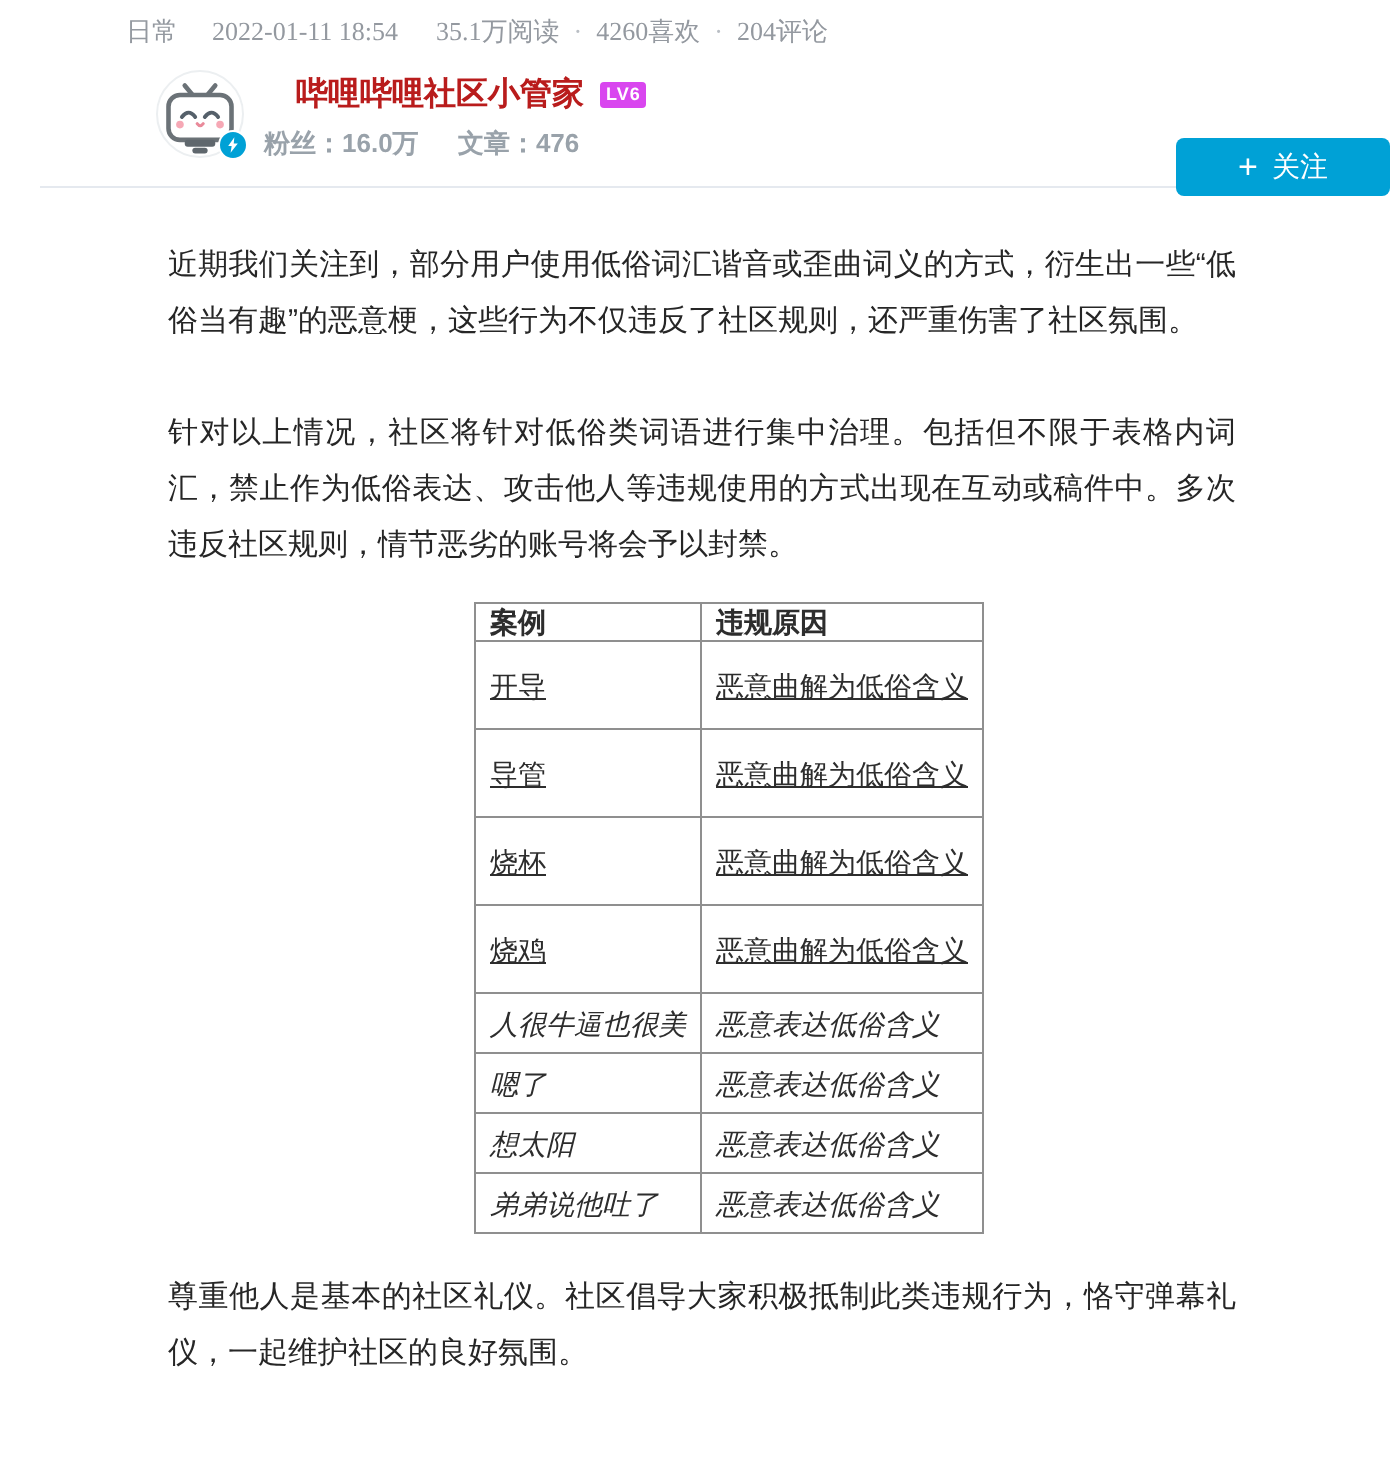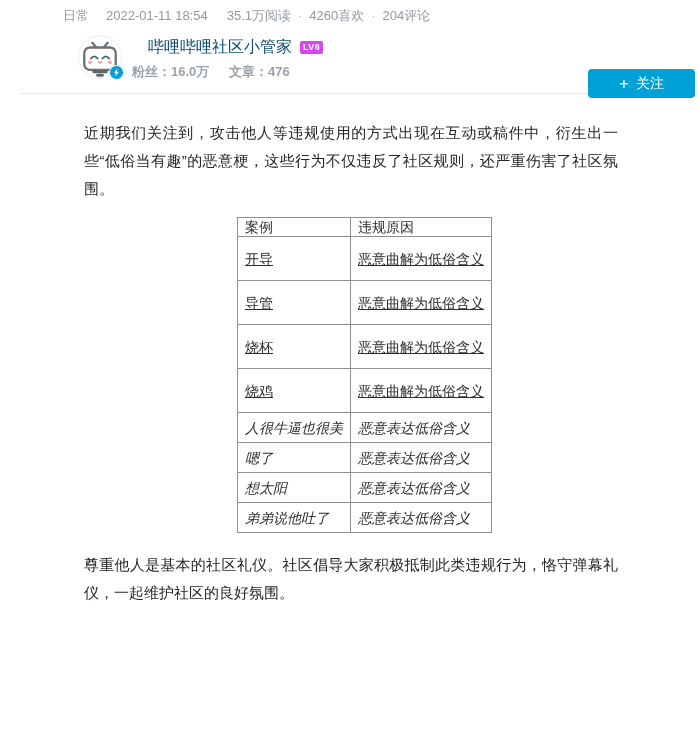--- a/index.html
+++ b/index.html
@@ -10,20 +10,21 @@
     color: #222;
     position: relative;
     overflow: hidden;
   }
   
   .meta-bar {
     padding: 7px 0 0 63px;
     font-size: 13px;
     color: #9499a0;
     white-space: nowrap;
+    font-family: Liberation Serif, serif;
   }
   .meta-bar .category { margin-right: 17px; cursor: pointer; }
   .meta-bar .time { margin-right: 19px; }
   .meta-bar .dot { margin: 0 7px; color: #b9bec4; }
   
   .author-row { position: relative; margin: 9px 0 0 78px; height: 47px; }
   .avatar {
     position: absolute; left: 0; top: 1px;
     width: 44px; height: 44px; border-radius: 50%;
     background: #fff; border: 1px solid #eceff1;
@@ -31,21 +32,21 @@
   }
   .avatar svg.tv { display: block; margin: 1px auto 0; }
   .verified-badge {
     position: absolute; right: -3px; bottom: -2px;
     width: 15px; height: 15px; border-radius: 50%;
     background: #00a1d6; border: 1.5px solid #fff;
     display: flex; align-items: center; justify-content: center;
   }
   .author-info { padding: 4px 0 0 54px; }
   .author-name-row { display: flex; align-items: center; height: 18px; }
-  .author-name { font-size: 16px; color: #0c4a6e; font-weight: normal; cursor: pointer; padding-left: 16px; }
+  .author-name { font-size: 16px; color: #b91c1c; font-weight: bold; cursor: pointer; padding-left: 16px; }
   .level-badge {
     margin-left: 8px;
     background: #d946ef; color: #fff;
     font-size: 9px; font-weight: bold; line-height: 1;
     padding: 2px 3px; border-radius: 2px;
     letter-spacing: .5px;
   }
   .author-stats { margin-top: 7px; font-size: 13px; color: #99a2aa; font-weight: bold; }
   .author-stats .stat { margin-right: 16px; }
   .follow-btn {
@@ -72,21 +73,21 @@
     font-size: 14px; line-height: 18px; color: #2d2d2d;
   }
   .vtable th, .vtable td {
     border: 1px solid #8f8f8f;
     padding: 0 7px;
     text-align: left;
     vertical-align: middle;
     overflow: hidden;
     white-space: nowrap;
   }
-  .vtable th { font-weight: normal; height: 18px; }
+  .vtable th { font-weight: bold; height: 18px; }
   .vtable tr.row-tall td { height: 44px; text-decoration: underline; }
   .vtable tr.row-short td { height: 30px; font-style: italic; }
 </style>
 </head>
 <body>
 
 <div class="meta-bar">
   <span class="category">日常</span><span class="time">2022-01-11 18:54</span><span>35.1万阅读</span><span class="dot">·</span><span>4260喜欢</span><span class="dot">·</span><span>204评论</span>
 </div>
 
@@ -122,21 +123,22 @@
   </div>
   <button class="follow-btn">
     <span class="plus">+</span>
     <span>关注</span>
   </button>
 </div>
 
 <div class="divider"></div>
 
 <div class="article">
-  <p>近期我们关注到，攻击他人等违规使用的方式出现在互动或稿件中，衍生出一些“低俗当有趣”的恶意梗，这些行为不仅违反了社区规则，还严重伤害了社区氛围。</p>
+  <p>近期我们关注到，部分用户使用低俗词汇谐音或歪曲词义的方式，衍生出一些“低俗当有趣”的恶意梗，这些行为不仅违反了社区规则，还严重伤害了社区氛围。</p>
+  <p>针对以上情况，社区将针对低俗类词语进行集中治理。包括但不限于表格内词汇，禁止作为低俗表达、攻击他人等违规使用的方式出现在互动或稿件中。多次违反社区规则，情节恶劣的账号将会予以封禁。</p>
 
   <table class="vtable">
     <colgroup>
         <col style="width:101px">
         <col style="width:125px">
       </colgroup>
     <thead>
       <tr>
         <th>案例</th>
         <th>违规原因</th>

